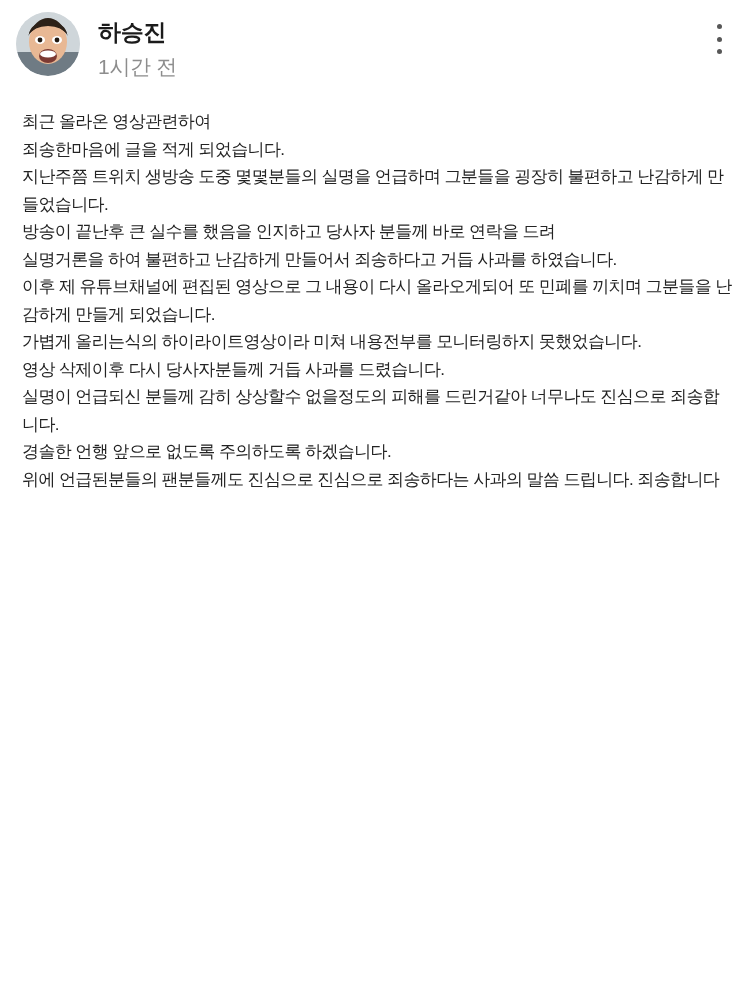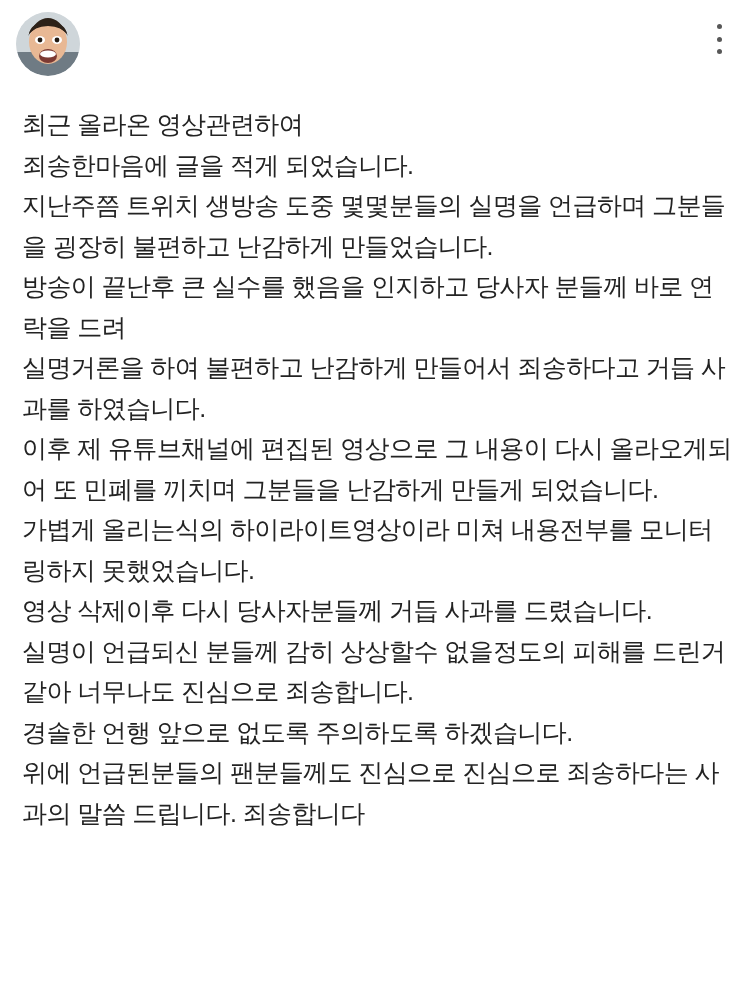--- a/index.html
+++ b/index.html
@@ -89,21 +89,21 @@
   .more-button .dot {
     width: 5px;
     height: 5px;
     border-radius: 50%;
     background: #575757;
   }
 
   
   .post-body {
     padding: 22px 18px 0 22px;
-    font-size: 25px;
+    font-size: 17px;
     line-height: 1.62;
     color: #232323;
     letter-spacing: -0.6px;
     white-space: pre-wrap;
     word-break: break-all;
     flex: 1 1 auto;
   }
 </style>
 </head>
 <body>
@@ -128,20 +128,24 @@
           <ellipse cx="24" cy="28" rx="5" ry="4" fill="#ffffff"></ellipse>
           <ellipse cx="41" cy="28" rx="5" ry="4" fill="#ffffff"></ellipse>
           <circle cx="24" cy="28" r="2.4" fill="#20170f"></circle>
           <circle cx="41" cy="28" r="2.4" fill="#20170f"></circle>
           <ellipse cx="32" cy="44" rx="9" ry="7" fill="#7c3a33"></ellipse>
           <ellipse cx="32" cy="42" rx="8" ry="3.5" fill="#ffffff"></ellipse>
         </g>
       </svg>
     </div>
 
+    <div class="author-block">
+      <div class="author-name">하승진</div>
+      <div class="post-time">1시간 전</div>
+    </div>
 
     <div class="more-button">
       <span class="dot"></span>
       <span class="dot"></span>
       <span class="dot"></span>
     </div>
 
   </div>
 
   <div class="post-body">최근 올라온 영상관련하여

